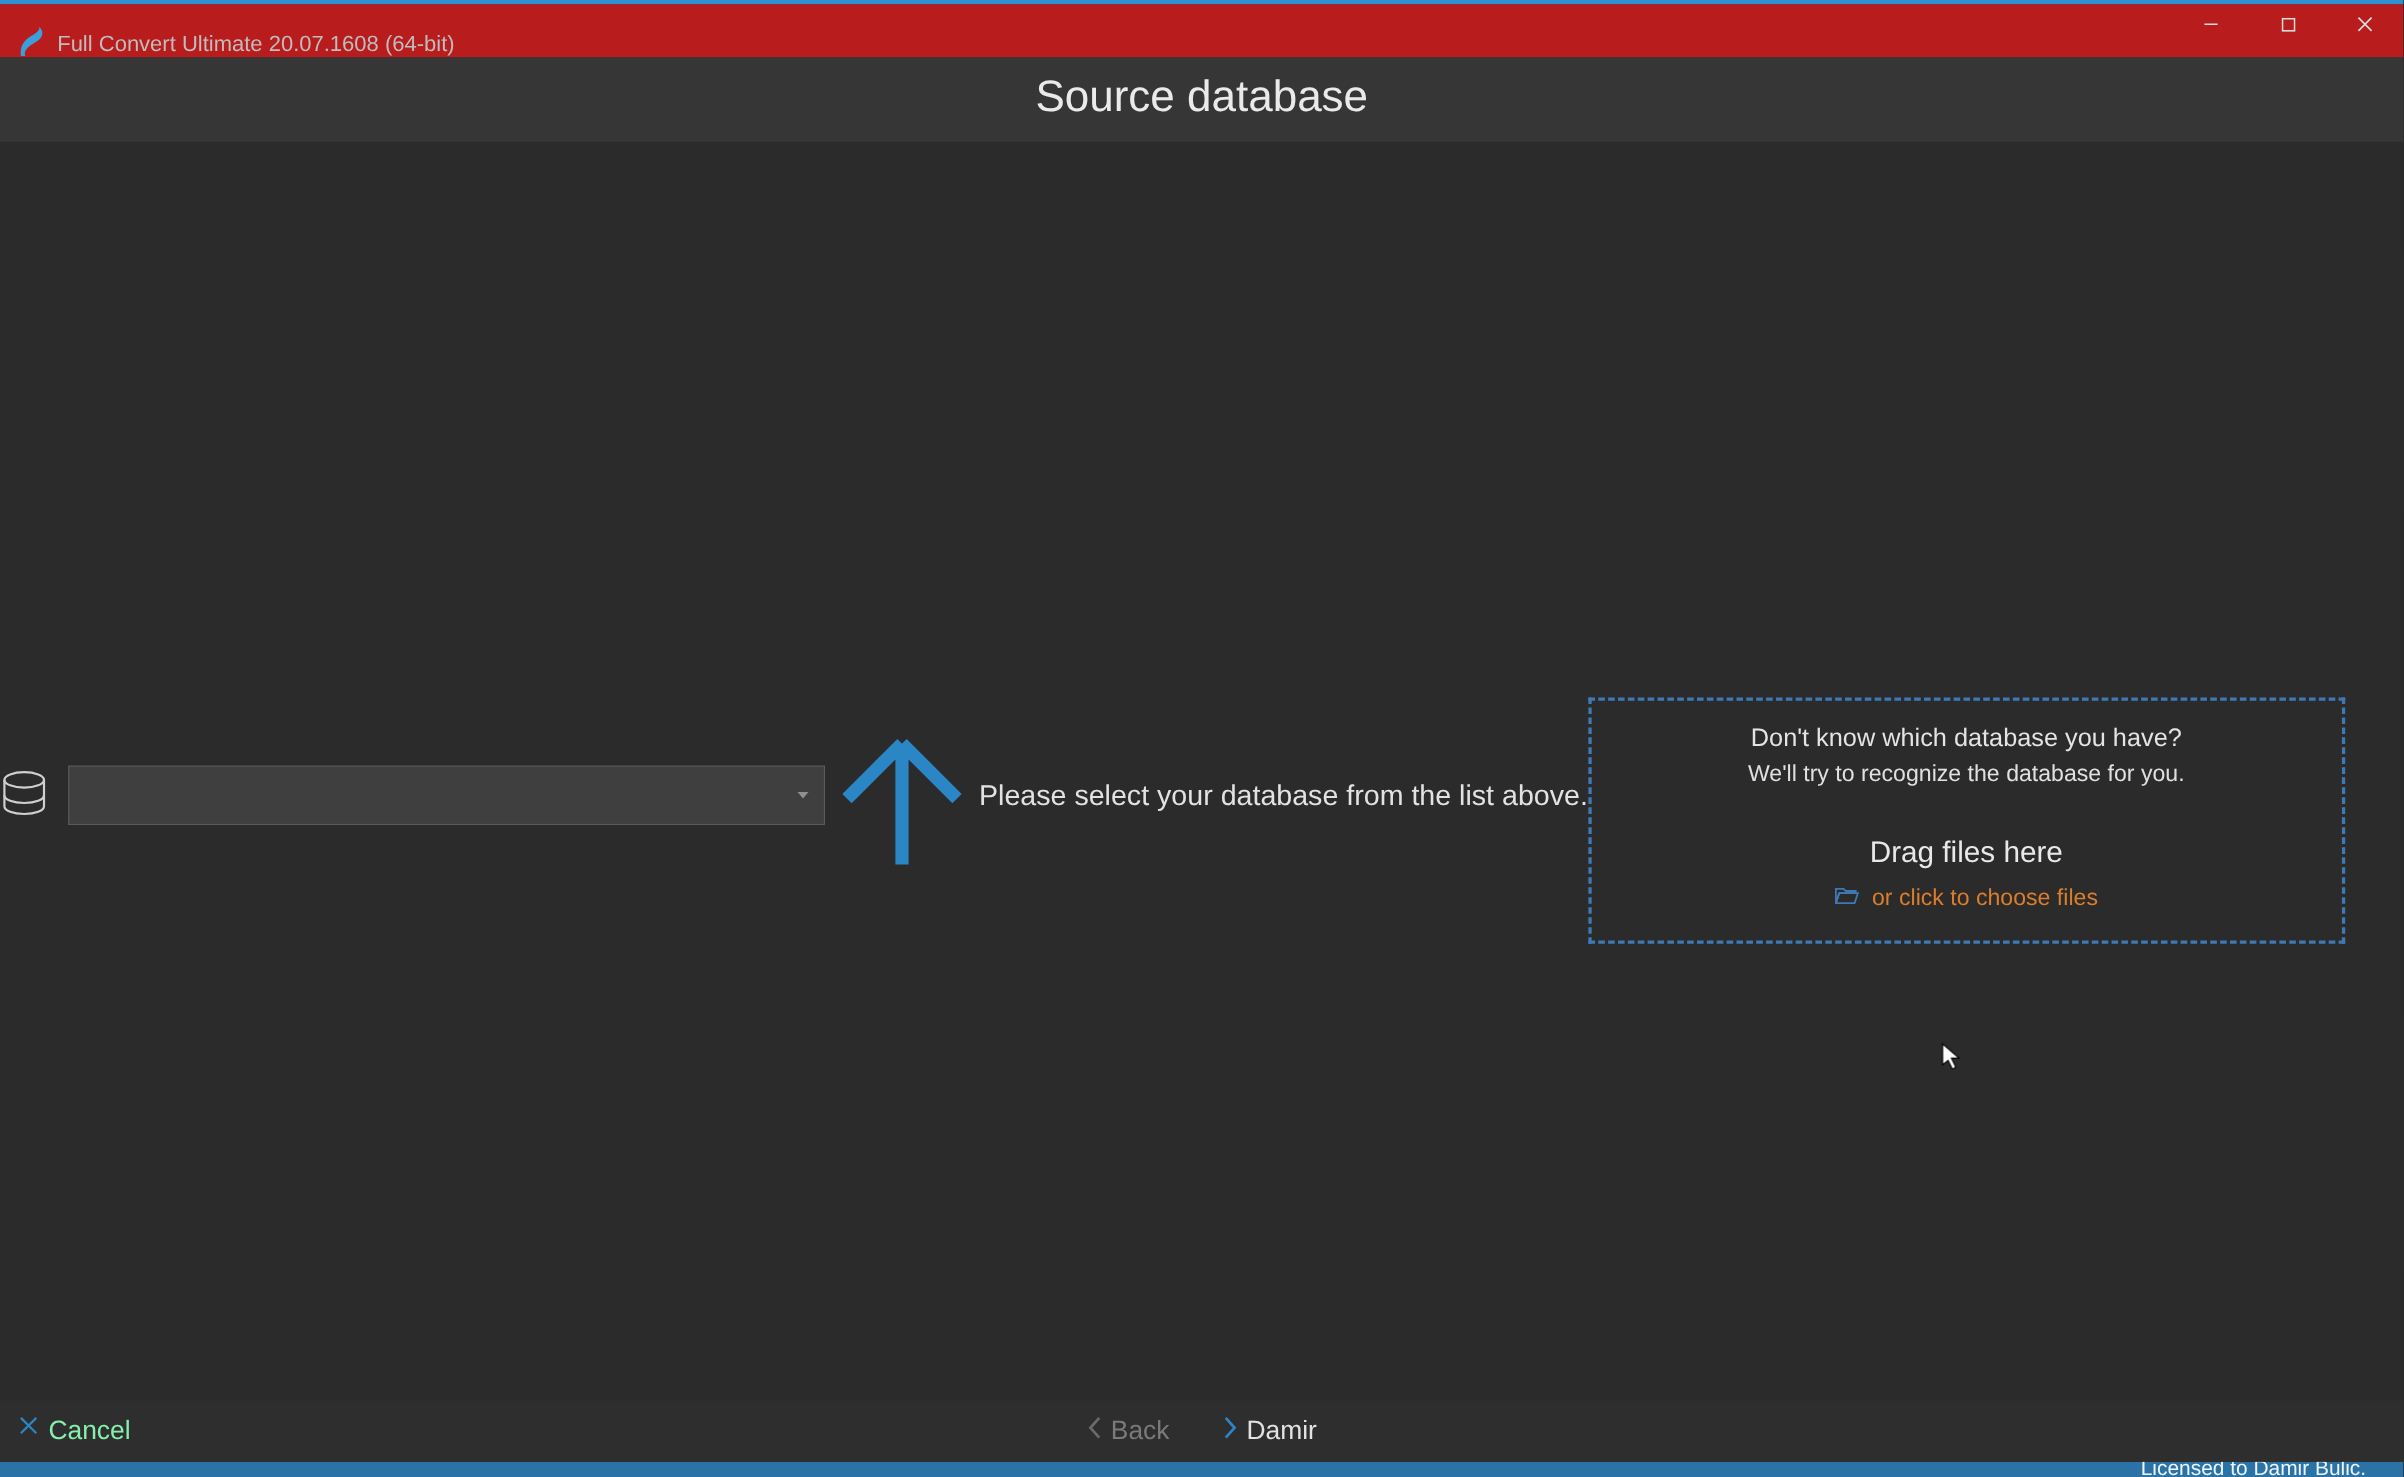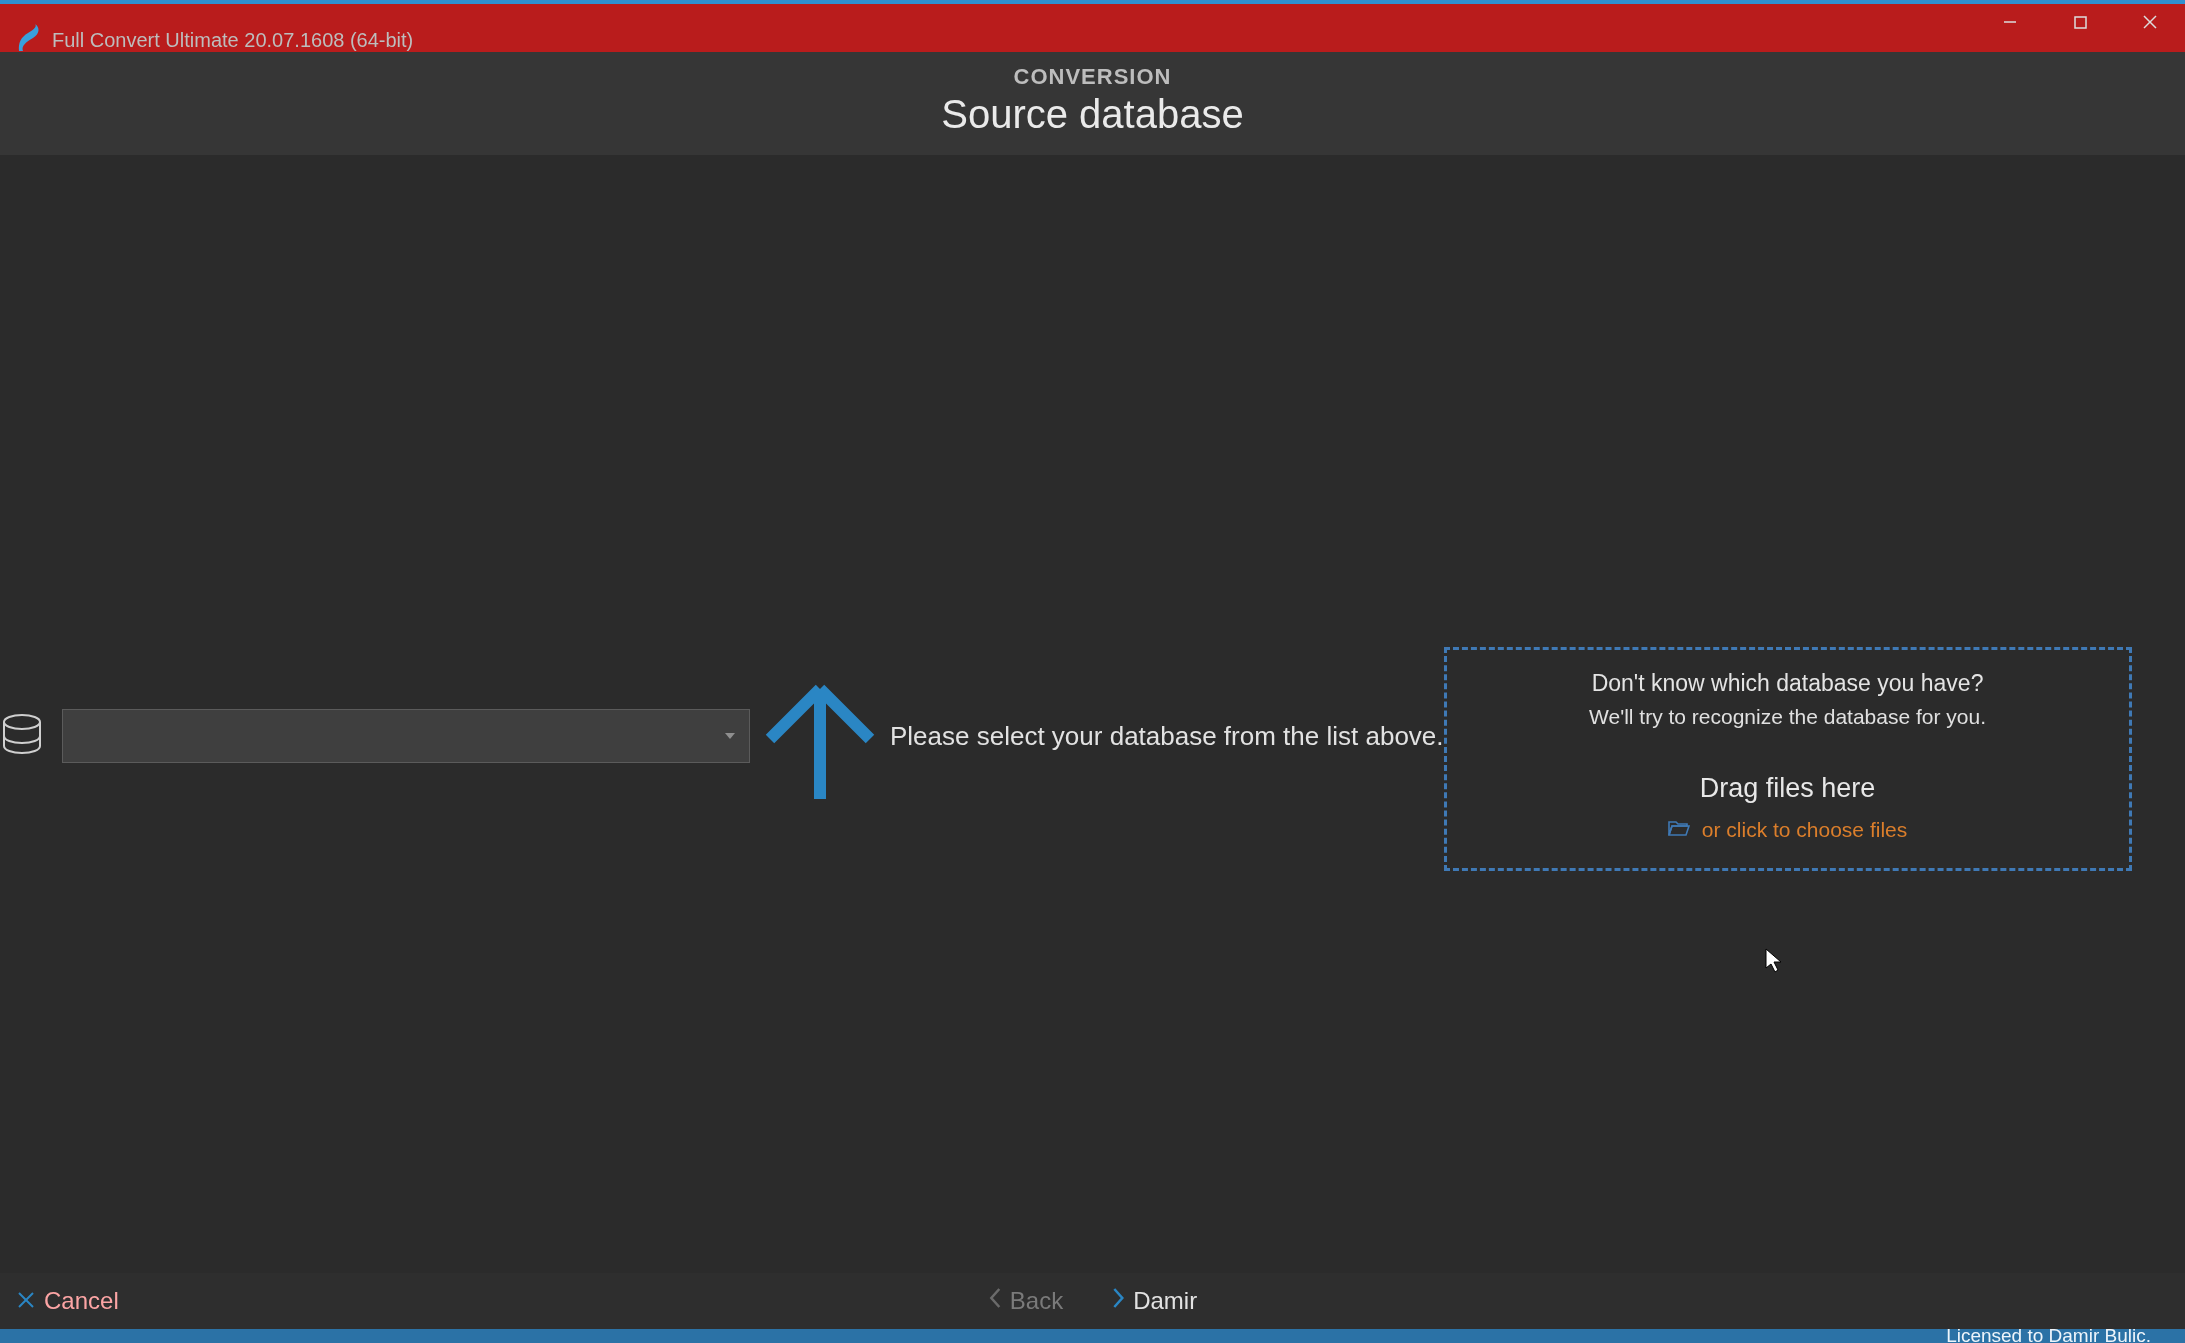--- a/index.html
+++ b/index.html
@@ -158,25 +158,24 @@
   
   .footer {
     height: 56px;
     background: #2e2e2e;
     display: flex;
     align-items: center;
     position: relative;
   }
   .footer .cancel {
     display: flex;
-    align-items: center;
     gap: 10px;
     margin-left: 18px;
     font-size: 24px;
-    color: #fca5a5;
+    color: #86efac;
     cursor: pointer;
   }
   .footer .cancel .xico { color: #2a86c4; font-size: 20px; font-weight: 300; }
   .footer .center-nav {
     position: absolute;
     left: 50%;
     transform: translateX(-50%);
     display: flex;
     gap: 48px;
   }
@@ -241,21 +240,20 @@
     <div class="win-btn close">
       <svg width="14" height="14" viewBox="0 0 14 14">
           <line x1="1" y1="1" x2="13" y2="13" stroke="#ddd" stroke-width="1.5"></line>
           <line x1="13" y1="1" x2="1" y2="13" stroke="#ddd" stroke-width="1.5"></line>
         </svg>
     </div>
   </div>
 </div>
 
 <div class="page-header">
-  <div class="eyebrow">CONVERSION</div>
   <div class="title">Source database</div>
 </div>
 
 <div class="main">
   <div class="db-row">
     <span class="db-icon">
       <svg width="44" height="44" viewBox="0 0 44 44">
         <ellipse cx="22" cy="10" rx="18" ry="7" fill="none" stroke="#cfcfcf" stroke-width="2"></ellipse>
         <path d="M4 10 V24 C4 28 12 31 22 31 C32 31 40 28 40 24 V10" fill="none" stroke="#cfcfcf" stroke-width="2"></path>
         <path d="M4 24 V34 C4 38 12 41 22 41 C32 41 40 38 40 34 V24" fill="none" stroke="#cfcfcf" stroke-width="2"></path>

